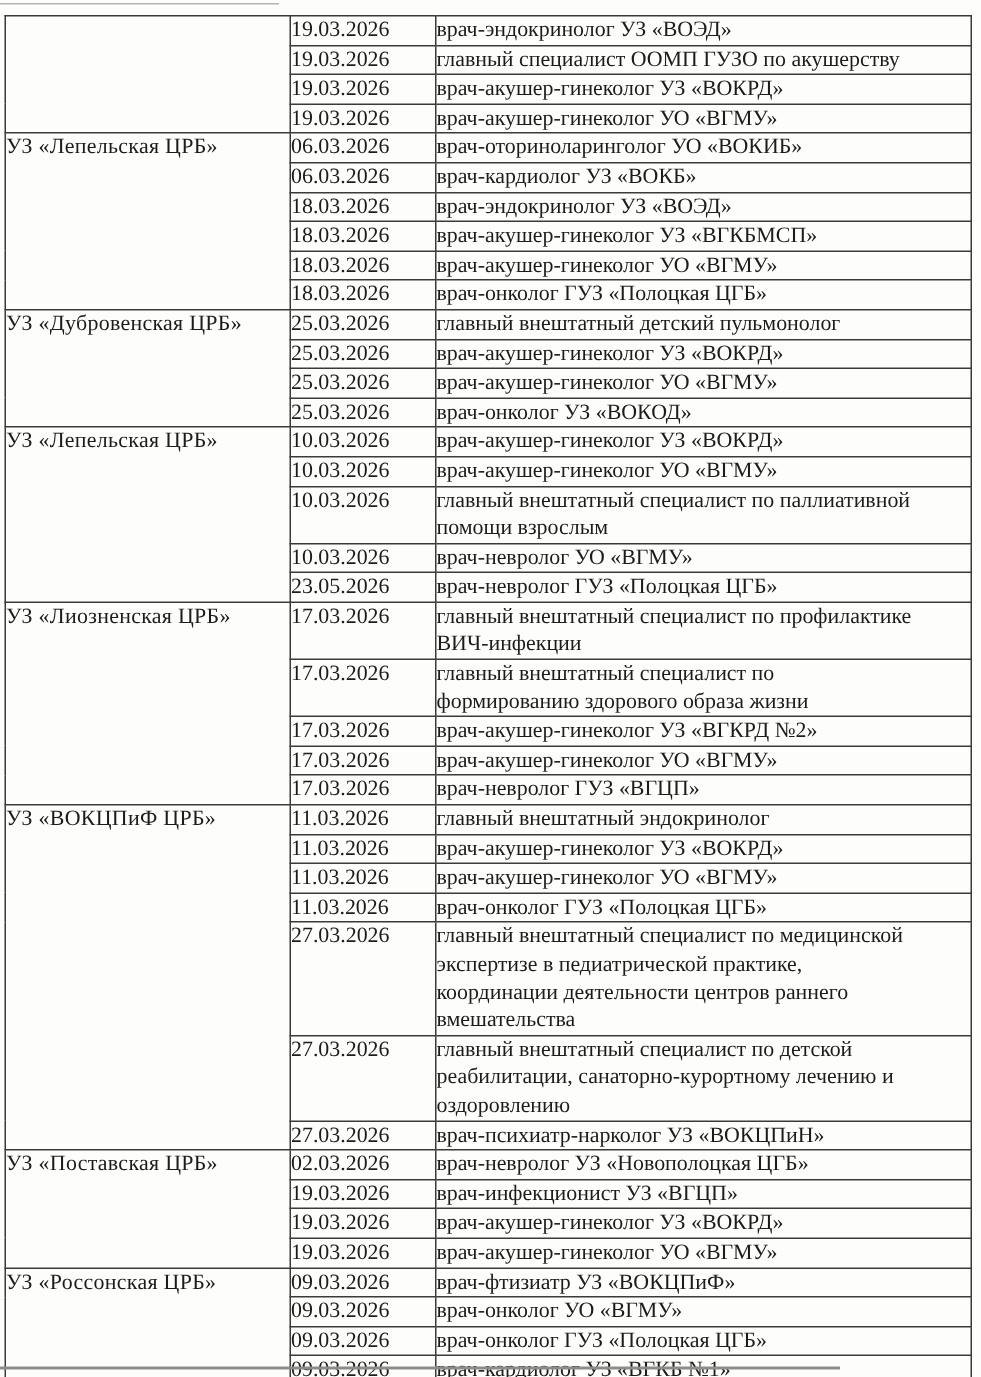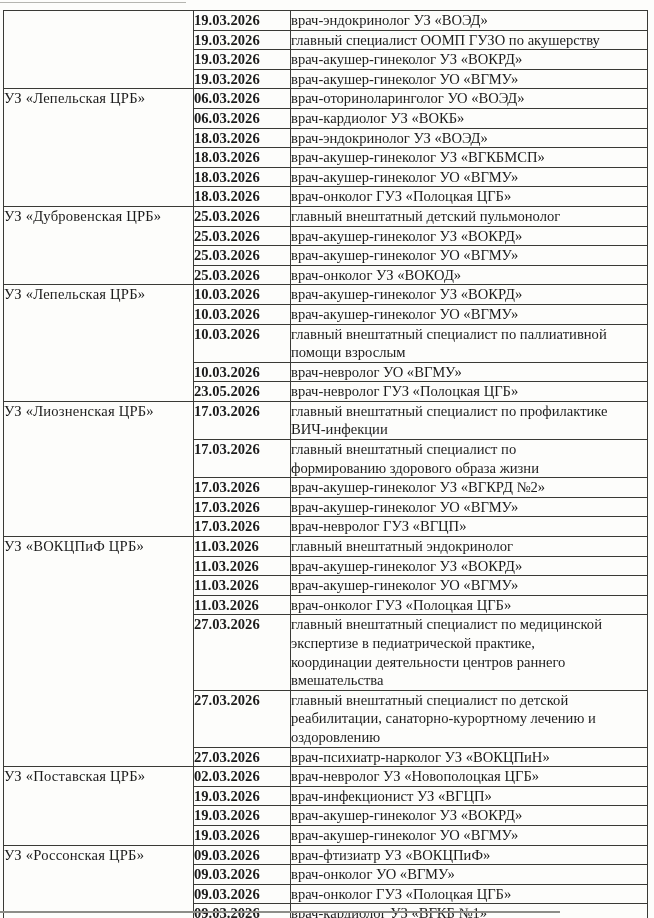--- a/index.html
+++ b/index.html
@@ -46,21 +46,20 @@
     padding: 0;
     overflow: hidden;
   }
   td.org {
     padding: 0 4px 0 7px;
     letter-spacing: 0.2px;
   }
   td.date {
     padding: 0 2px 0 12px;
     white-space: nowrap;
-    font-weight: bold;
   }
   td.spec {
     padding: 0 4px 0 7px;
     white-space: pre-line;
     font-family: Liberation Serif, serif;
   }
   table.doc-table {
     border-bottom: 2px solid #3a3a36;
   }
 </style>
@@ -89,21 +88,21 @@
         <td class="date">19.03.2026</td>
         <td class="spec">врач-акушер-гинеколог УЗ «ВОКРД»</td>
       </tr>
       <tr>
         <td class="date">19.03.2026</td>
         <td class="spec">врач-акушер-гинеколог УО «ВГМУ»</td>
       </tr>
       <tr>
         <td class="org" rowspan="6">УЗ «Лепельская ЦРБ»</td>
         <td class="date">06.03.2026</td>
-        <td class="spec">врач-оториноларинголог УО «ВОЭД»</td>
+        <td class="spec">врач-оториноларинголог УО «ВОКИБ»</td>
       </tr>
       <tr>
         <td class="date">06.03.2026</td>
         <td class="spec">врач-кардиолог УЗ «ВОКБ»</td>
       </tr>
       <tr>
         <td class="date">18.03.2026</td>
         <td class="spec">врач-эндокринолог УЗ «ВОЭД»</td>
       </tr>
       <tr>

